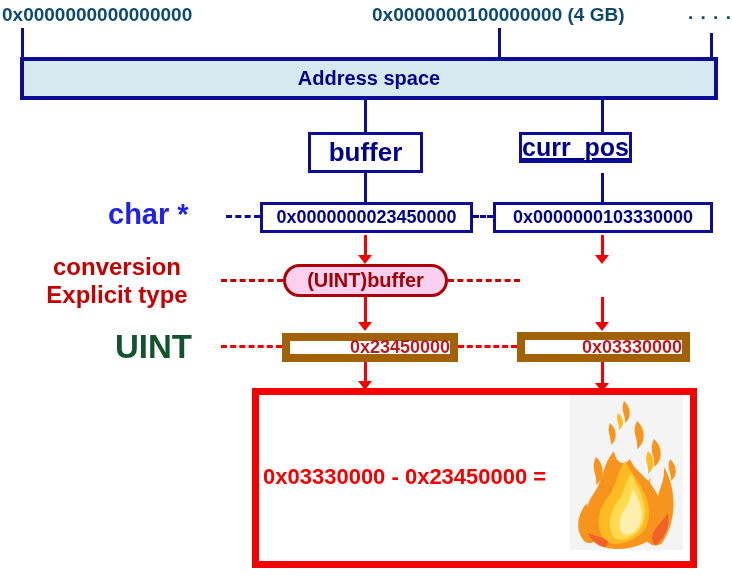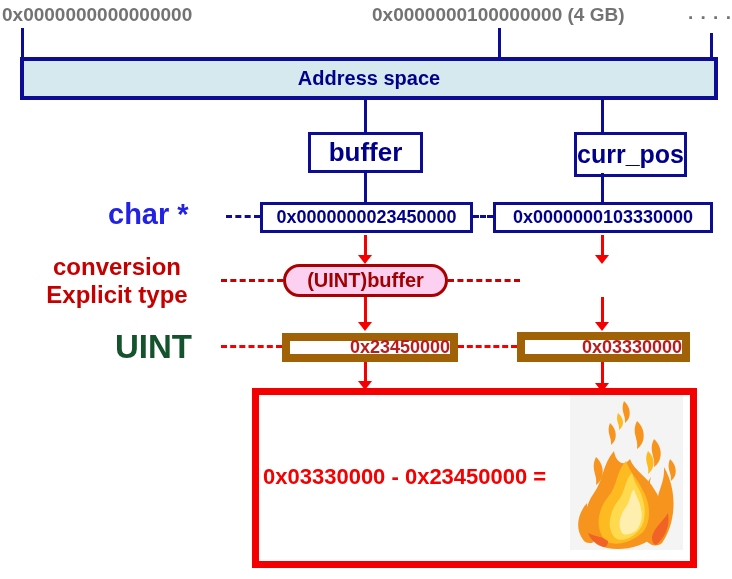--- a/index.html
+++ b/index.html
@@ -1,21 +1,21 @@
 <!DOCTYPE html>
 <html><head>
 <meta charset="utf-8">
 <style>
   html,body{margin:0;padding:0;background:#fff;}
   .canvas{
     position:relative;width:732px;height:579px;background:#fff;overflow:hidden;
     font-family:"Liberation Sans",sans-serif;font-weight:bold;
   }
   
-  .navy-t{color:#737373;}
+  .navy-t{color:#0c4a6e;}
   .blue-t{color:#2222e6;}
   .dred-t{color:#c40000;}
   .red-t{color:#14532d;}
 
   
   .lbl{position:absolute;white-space:nowrap;}
   .vline{position:absolute;width:3px;background:#0c0c94;}
   .dash{position:absolute;height:0;border-top:3px dashed #0c0c94;}
   .dash.red{border-top-color:#f50000;}
   .dash.dkred{border-top-color:#c40000;}
@@ -65,21 +65,21 @@
   <div class="bar">
     <span>Address space</span>
   </div>
 
   <div class="vline" style="left:364px;top:100px;height:32px;"></div>
   <div class="vline" style="left:601px;top:100px;height:32px;"></div>
 
   <div class="box navy" style="left:308px;top:132px;width:115px;height:41px;font-size:26px;">
     <span>buffer</span>
   </div>
-  <div class="box navy" style="left:574px;top:132px;width:113px;height:45px;font-size:25px;">
+  <div class="box navy" style="left:519px;top:132px;width:113px;height:31px;font-size:25px;text-decoration:underline;">
     <span>curr_pos</span>
   </div>
 
   <div class="vline" style="left:364px;top:173px;height:29px;"></div>
   <div class="vline" style="left:601px;top:173px;height:29px;"></div>
 
   <div class="lbl blue-t" style="left:108px;top:198px;font-size:29px;">char *</div>
   <div class="dash" style="left:226px;top:215px;width:34px;"></div>
 
   <div class="box navy" style="left:260px;top:202px;width:213px;height:31px;font-size:18px;text-align:center;">

